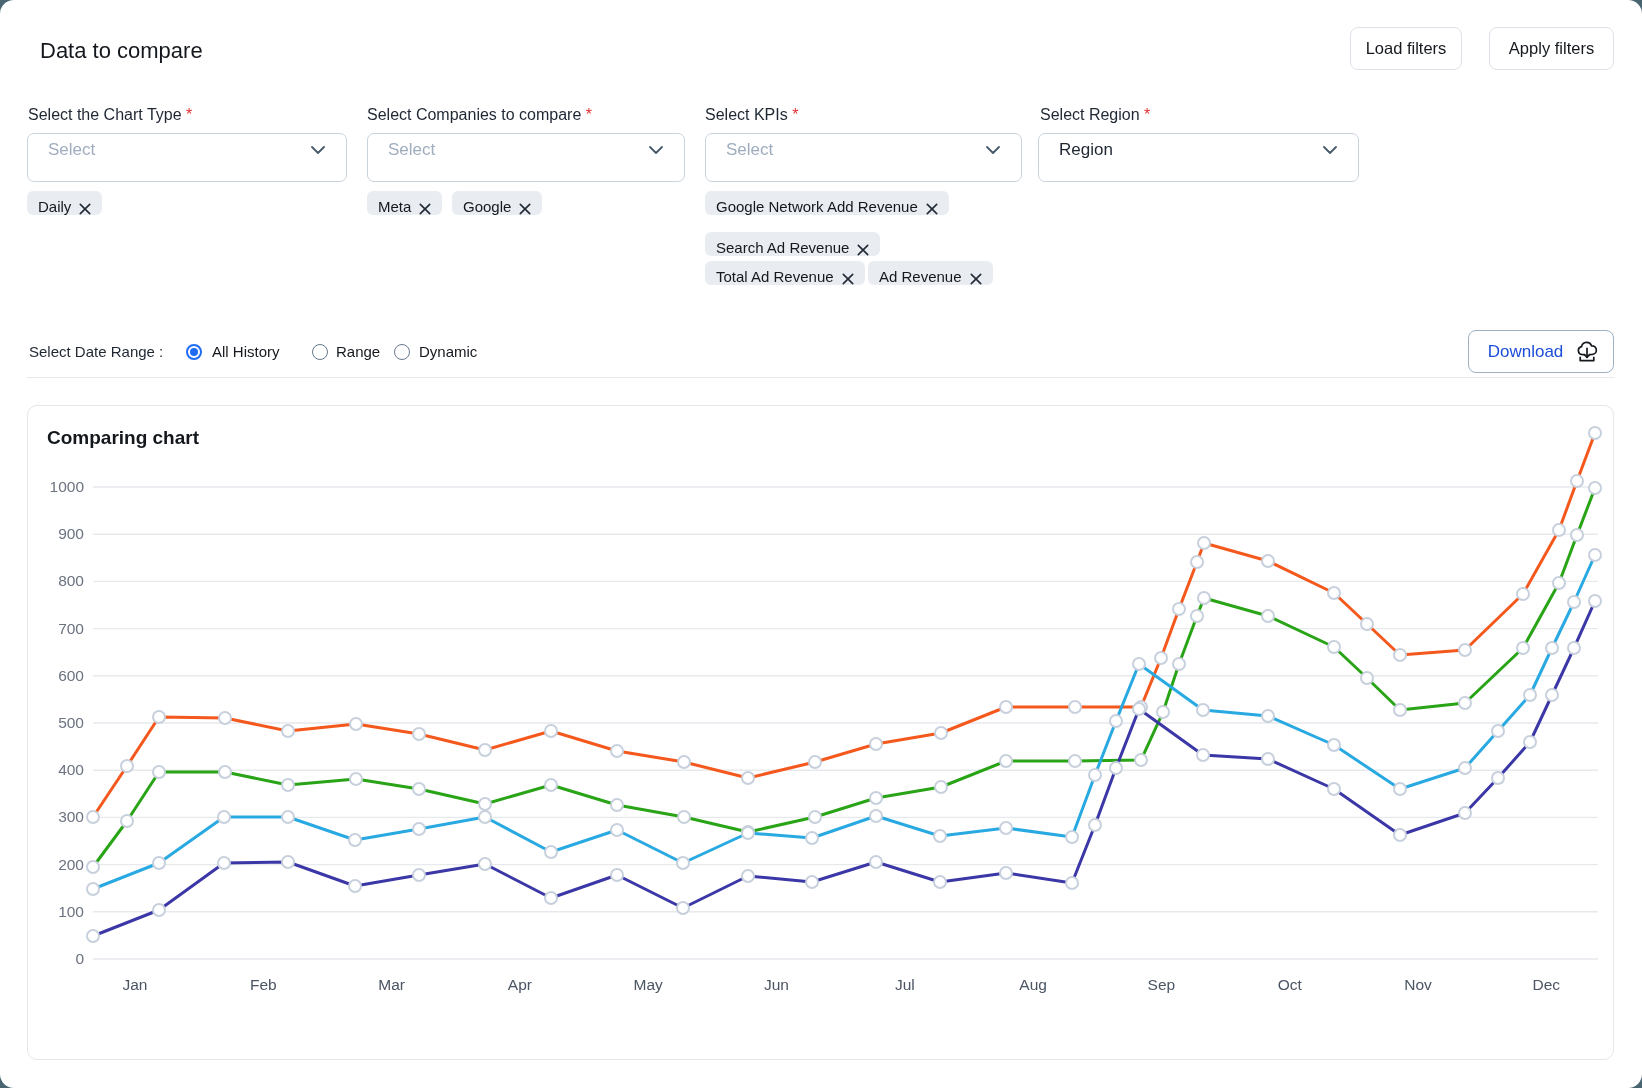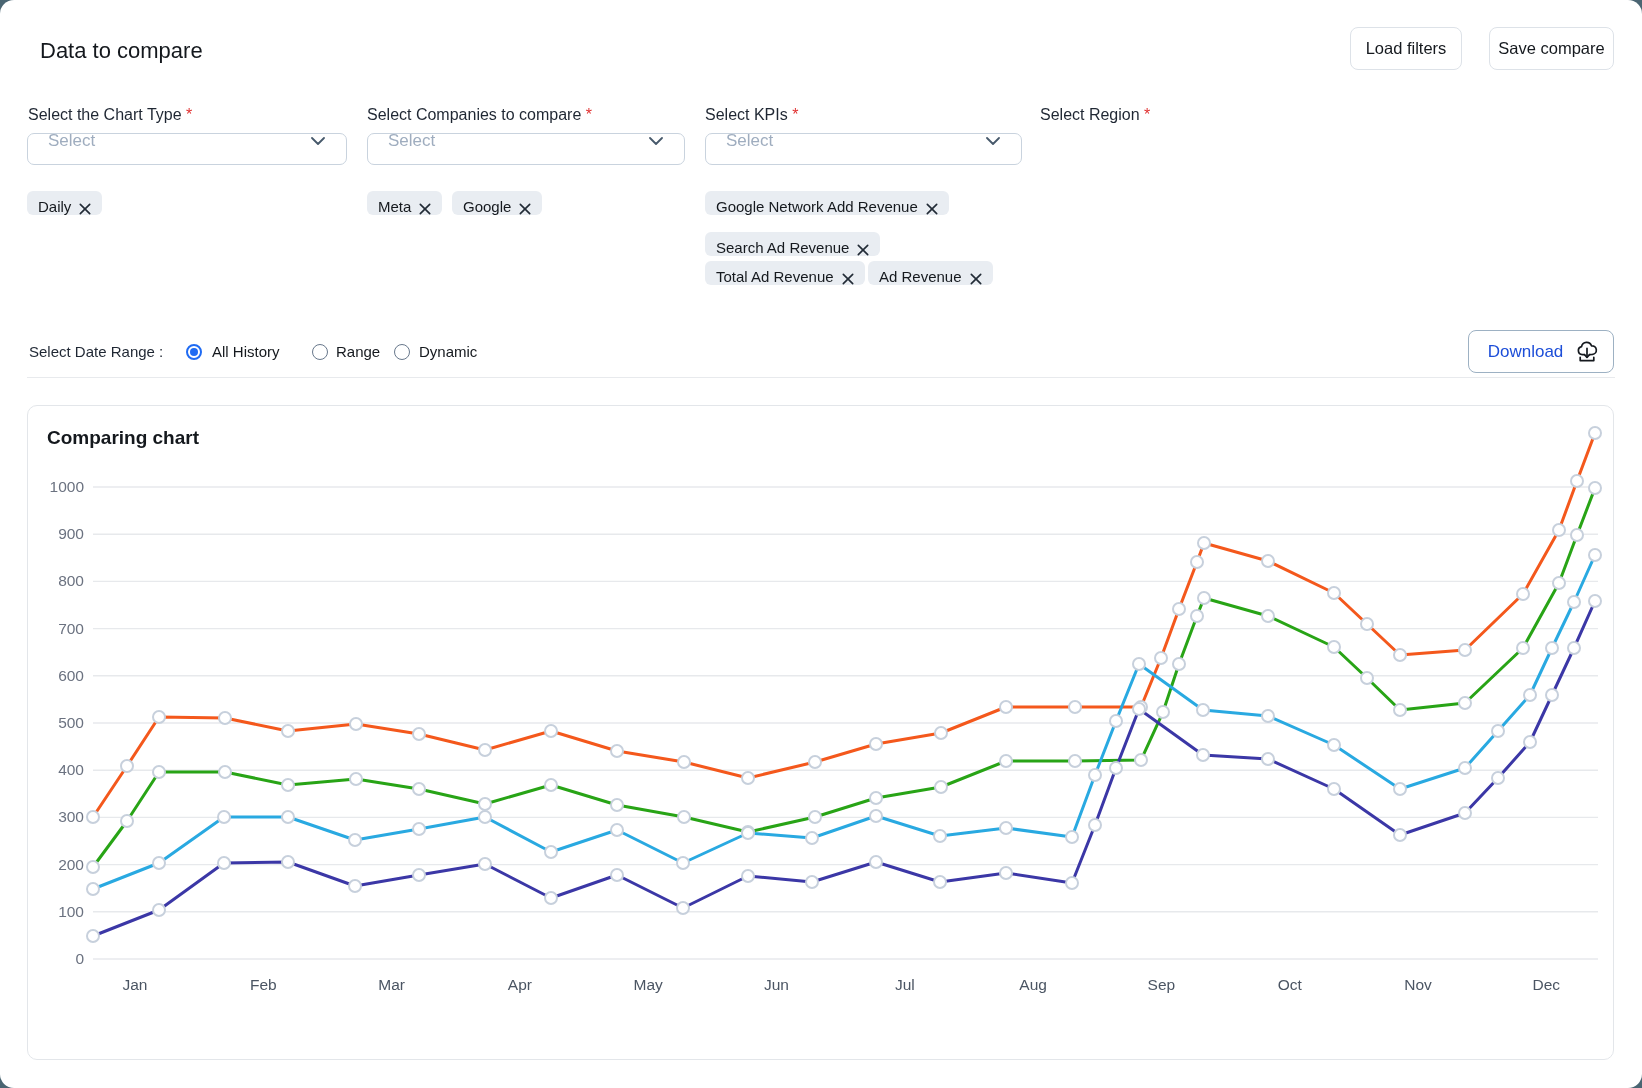--- a/index.html
+++ b/index.html
@@ -1,49 +1,55 @@
 <!DOCTYPE html>
 <html><head><meta charset="utf-8"><style>
 * {margin:0;padding:0;box-sizing:border-box}
 body {background:#4a6572;font-family:"Liberation Sans", sans-serif;}
 .page {position:relative;width:1642px;height:1088px;background:#fff;border-radius:14px;overflow:hidden}
 .btn {position:absolute;background:#fff;border:1px solid #dde2e8;border-radius:8px;display:flex;align-items:center;justify-content:center;font-size:16.5px;color:#15191e;height:43px;top:27px}
 .lab {position:absolute;top:106px;font-size:16px;color:#1f2733}
 .lab b {color:#e03131;font-weight:400}
-.sel {position:absolute;top:133px;height:32px;border:1px solid #c9d3de;border-radius:7px;display:flex;align-items:center;justify-content:space-between;padding:0 21px 16px 20px;font-size:17px;background:#fff}
+.sel {position:absolute;top:133px;height:49px;border:1px solid #c9d3de;border-radius:7px;display:flex;align-items:center;justify-content:space-between;padding:0 21px 16px 20px;font-size:17px;background:#fff}
 .tag {position:absolute;height:24px;background:#e9edf2;border-radius:6px;display:flex;align-items:flex-end;font-size:15px;color:#15191e;padding:0 11px}
 .tx {margin-left:8px;display:flex;align-items:center}
 .radio {position:absolute;top:344px;width:16px;height:16px;border-radius:50%}
 .rlab {position:absolute;top:343px;font-size:15px;color:#15191e}
 </style></head>
 <body>
 <div class="page">
   <div style="position:absolute;left:40px;top:38px;font-size:22px;font-weight:500;color:#14181d">Data to compare</div>
   <div class="btn" style="left:1350px;width:112px">Load filters</div>
-  <div class="btn" style="left:1489px;width:125px">Save compare</div>
+  <div class="btn" style="left:1489px;width:125px">Apply filters</div>
 
   <div class="lab" style="left:28px">Select the Chart Type <b>*</b></div>
   <div class="lab" style="left:367px">Select Companies to compare <b>*</b></div>
   <div class="lab" style="left:705px">Select KPIs <b>*</b></div>
   <div class="lab" style="left:1040px">Select Region <b>*</b></div>
 
   <div class="sel" style="left:27px;width:320px">
       <span style="color:#9fadbf">Select</span>
       <svg width="14" height="8" viewBox="0 0 14 8" fill="none">
         <path d="M1 1l6 6 6-6" stroke="#47596b" stroke-width="1.8" stroke-linecap="round" stroke-linejoin="round"></path>
       </svg>
     </div>
   <div class="sel" style="left:367px;width:318px">
       <span style="color:#9fadbf">Select</span>
       <svg width="14" height="8" viewBox="0 0 14 8" fill="none">
         <path d="M1 1l6 6 6-6" stroke="#47596b" stroke-width="1.8" stroke-linecap="round" stroke-linejoin="round"></path>
       </svg>
     </div>
   <div class="sel" style="left:705px;width:317px">
       <span style="color:#9fadbf">Select</span>
+      <svg width="14" height="8" viewBox="0 0 14 8" fill="none">
+        <path d="M1 1l6 6 6-6" stroke="#47596b" stroke-width="1.8" stroke-linecap="round" stroke-linejoin="round"></path>
+      </svg>
+    </div>
+  <div class="sel" style="left:1038px;width:321px">
+      <span style="color:#1f2733">Region</span>
       <svg width="14" height="8" viewBox="0 0 14 8" fill="none">
         <path d="M1 1l6 6 6-6" stroke="#47596b" stroke-width="1.8" stroke-linecap="round" stroke-linejoin="round"></path>
       </svg>
     </div>
 
   <div class="tag" style="left:27px;top:191px">Daily<span class="tx">
         <svg width="12" height="12" viewBox="0 0 11 11" fill="none">
           <path d="M1.2 1.2l8.6 8.6M9.8 1.2L1.2 9.8" stroke="#222b36" stroke-width="1.5" stroke-linecap="round"></path>
         </svg>
       </span></div>

